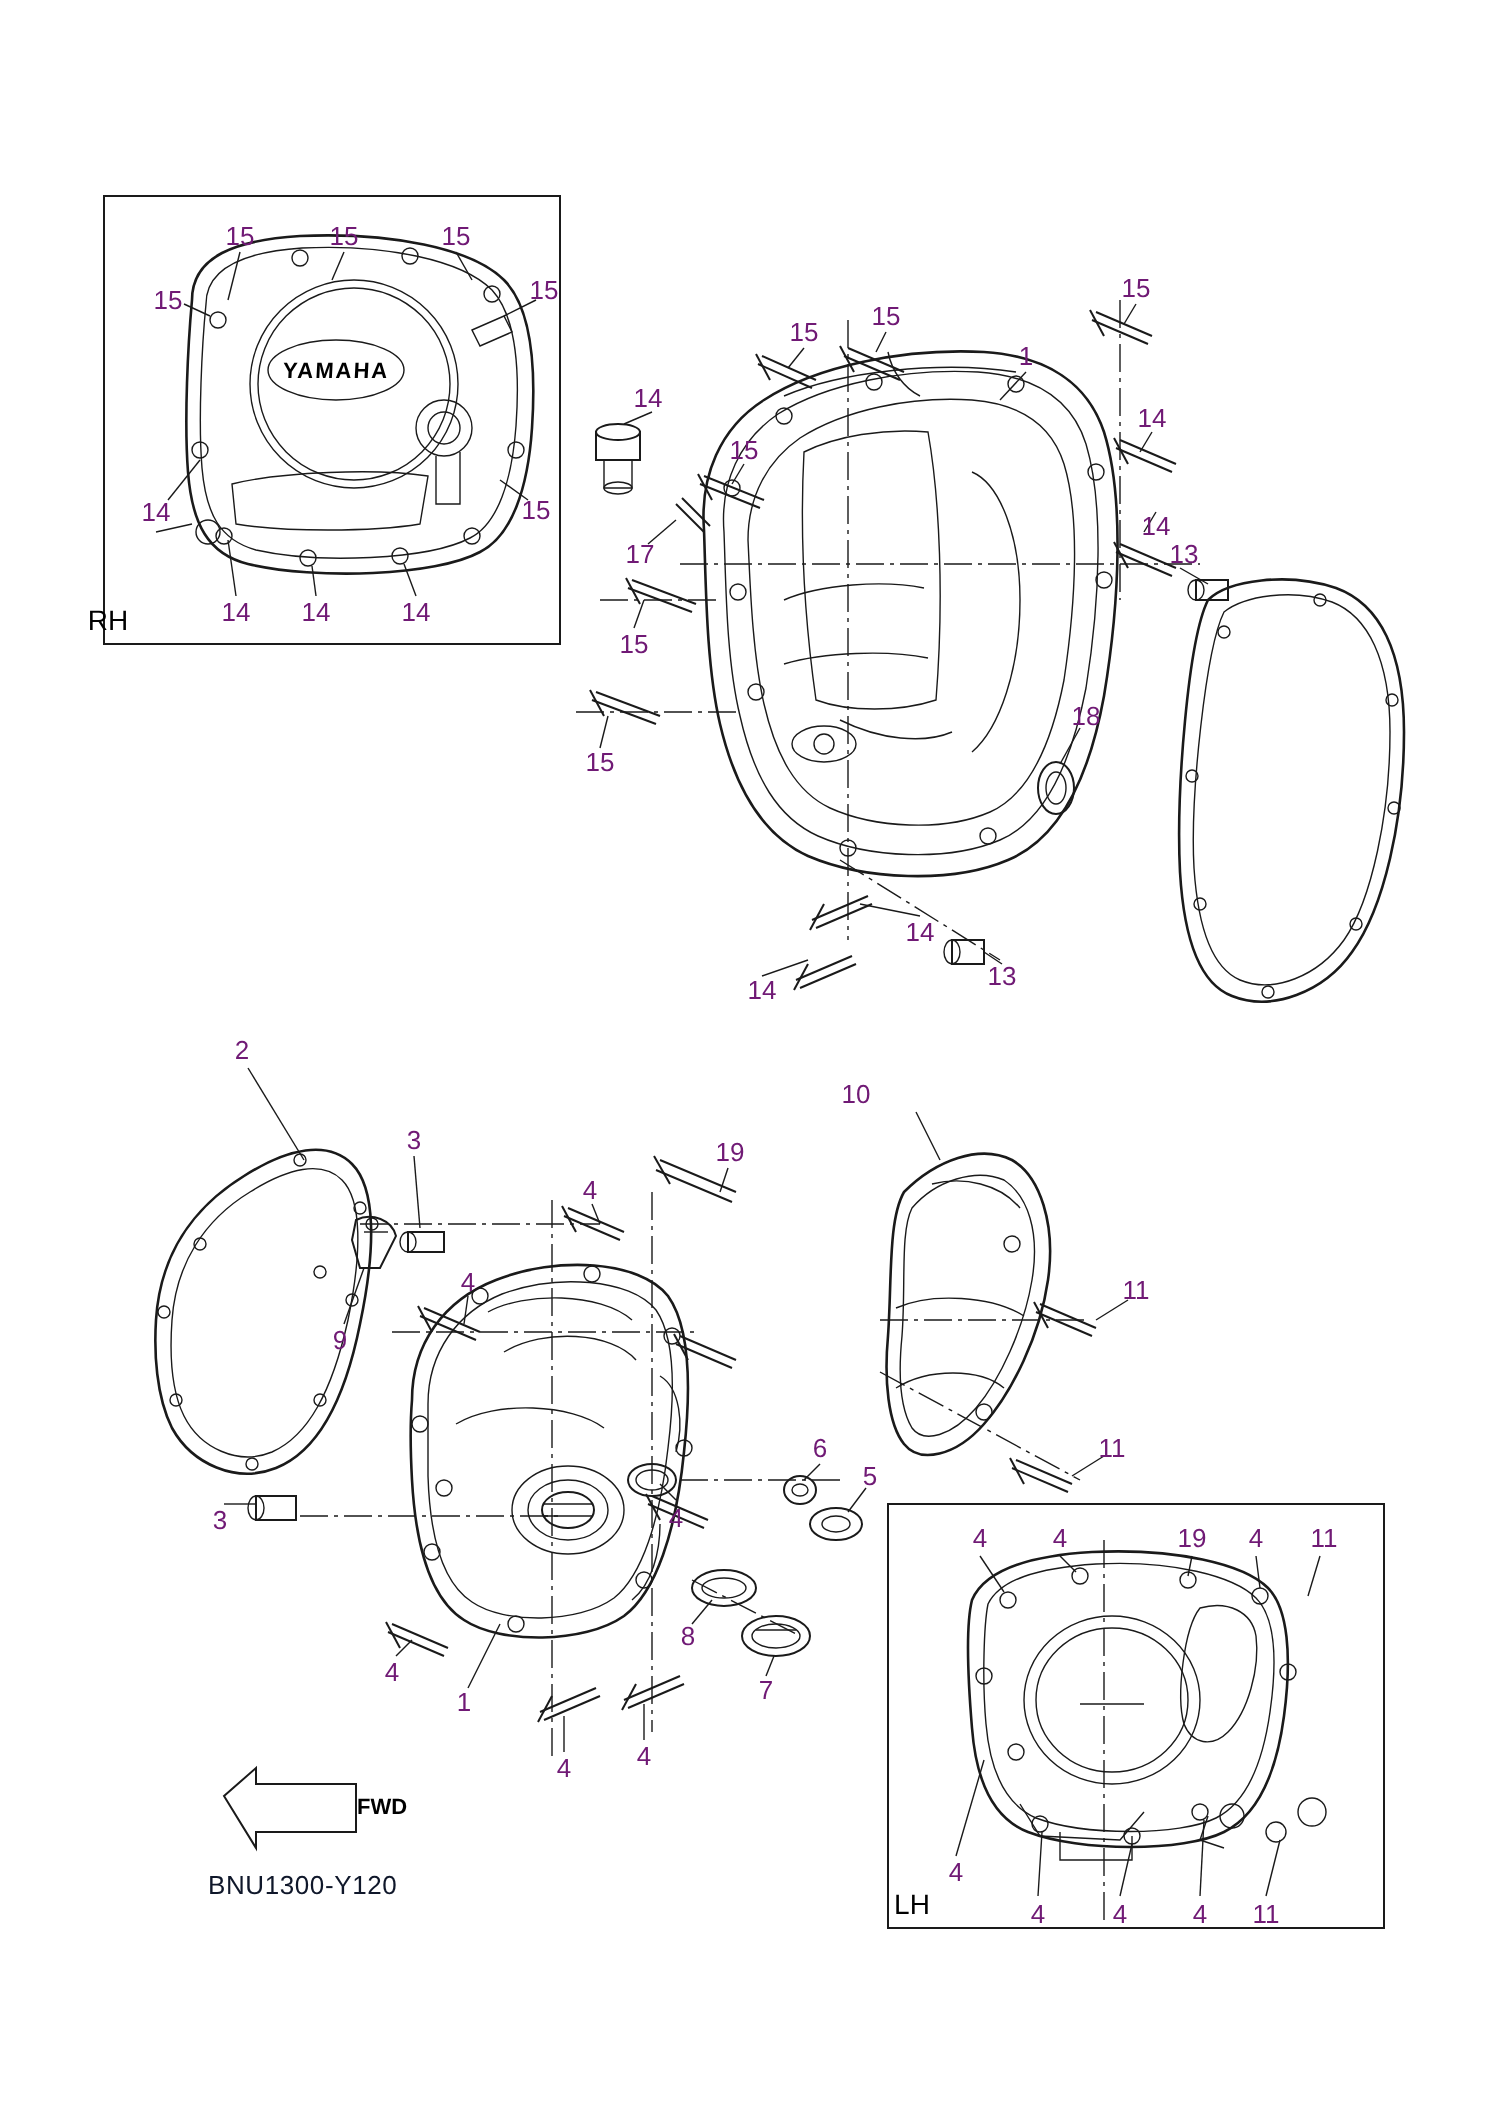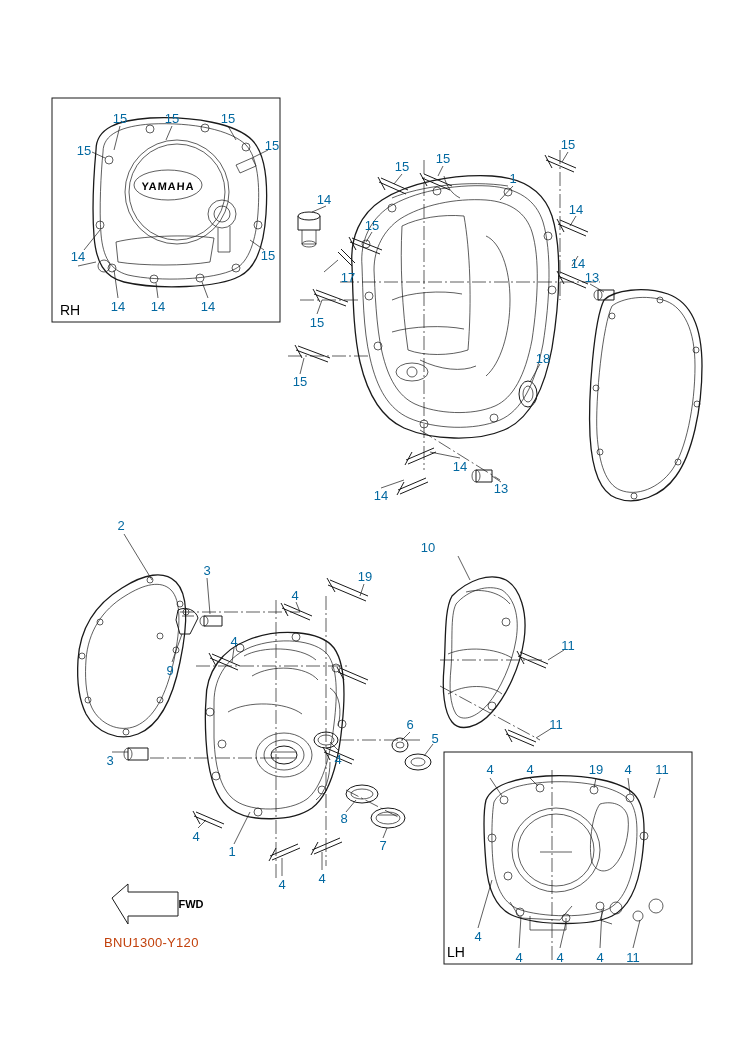--- a/index.html
+++ b/index.html
@@ -23,39 +23,39 @@
   svg.diagram {
     position: absolute;
     left: 0; top: 0;
     width: 744px;
     height: 1052px;
   }
   .callout {
     position: absolute;
     font-family: "Liberation Sans", sans-serif;
     font-size: 13px;
-    color: #0369a1;
+    color: #701a75;
     line-height: 1;
     white-space: nowrap;
     transform: translate(-50%, -50%);
     user-select: none;
   }
   .panel-label {
     position: absolute;
     font-family: "Liberation Sans", sans-serif;
     font-size: 14px;
     color: #000000;
     transform: translate(-50%, -50%);
   }
   .partcode {
     position: absolute;
     font-family: "Liberation Sans", sans-serif;
     font-size: 13px;
     letter-spacing: 0.3px;
-    color: #c2410c;
+    color: #0f172a;
   }
   .fwd-label {
     position: absolute;
     font-family: "Liberation Sans", sans-serif;
     font-size: 11px;
     font-weight: bold;
     color: #000000;
     transform: translate(-50%, -50%);
   }
   .yamaha-logo {
@@ -522,41 +522,41 @@
       <path class="lead" d="M600 948 L602 910"></path>
       <path class="lead" d="M633 948 L640 920"></path>
       <path class="dash" d="M552 770 L552 960"></path>
     </g>
 
     <g>
       <path class="ln" d="M112 898 L128 884 L128 892 L178 892 L178 916 L128 916 L128 924 Z"></path>
     </g>
   </svg>
 
-  <div class="panel-label" style="left:70px; top:310px;">RH</div>
+  <div class="panel-label" style="left:54px; top:310px;">RH</div>
   <div class="panel-label" style="left:456px; top:952px;">LH</div>
 
   <div class="yamaha-logo" style="left:168px; top:186px;">YAMAHA</div>
 
   <div class="fwd-label" style="left:143px; top:904px;margin-left:48px;">FWD</div>
 
   <div class="partcode" style="left:104px; top:935px;">BNU1300-Y120</div>
 
   <div class="callout" style="left:120px; top:118px;">15</div>
   <div class="callout" style="left:172px; top:118px;">15</div>
   <div class="callout" style="left:228px; top:118px;">15</div>
   <div class="callout" style="left:84px; top:150px;">15</div>
   <div class="callout" style="left:272px; top:145px;">15</div>
   <div class="callout" style="left:268px; top:255px;">15</div>
   <div class="callout" style="left:78px; top:256px;">14</div>
   <div class="callout" style="left:118px; top:306px;">14</div>
   <div class="callout" style="left:158px; top:306px;">14</div>
   <div class="callout" style="left:208px; top:306px;">14</div>
   <div class="callout" style="left:324px; top:199px;">14</div>
-  <div class="callout" style="left:320px; top:277px;margin-left:28px;">17</div>
+  <div class="callout" style="left:320px; top:277px;">17</div>
   <div class="callout" style="left:402px; top:166px;">15</div>
   <div class="callout" style="left:443px; top:158px;">15</div>
   <div class="callout" style="left:513px; top:178px;">1</div>
   <div class="callout" style="left:568px; top:144px;">15</div>
   <div class="callout" style="left:576px; top:209px;">14</div>
   <div class="callout" style="left:578px; top:263px;">14</div>
   <div class="callout" style="left:592px; top:277px;">13</div>
   <div class="callout" style="left:372px; top:225px;">15</div>
   <div class="callout" style="left:317px; top:322px;">15</div>
   <div class="callout" style="left:300px; top:381px;">15</div>

